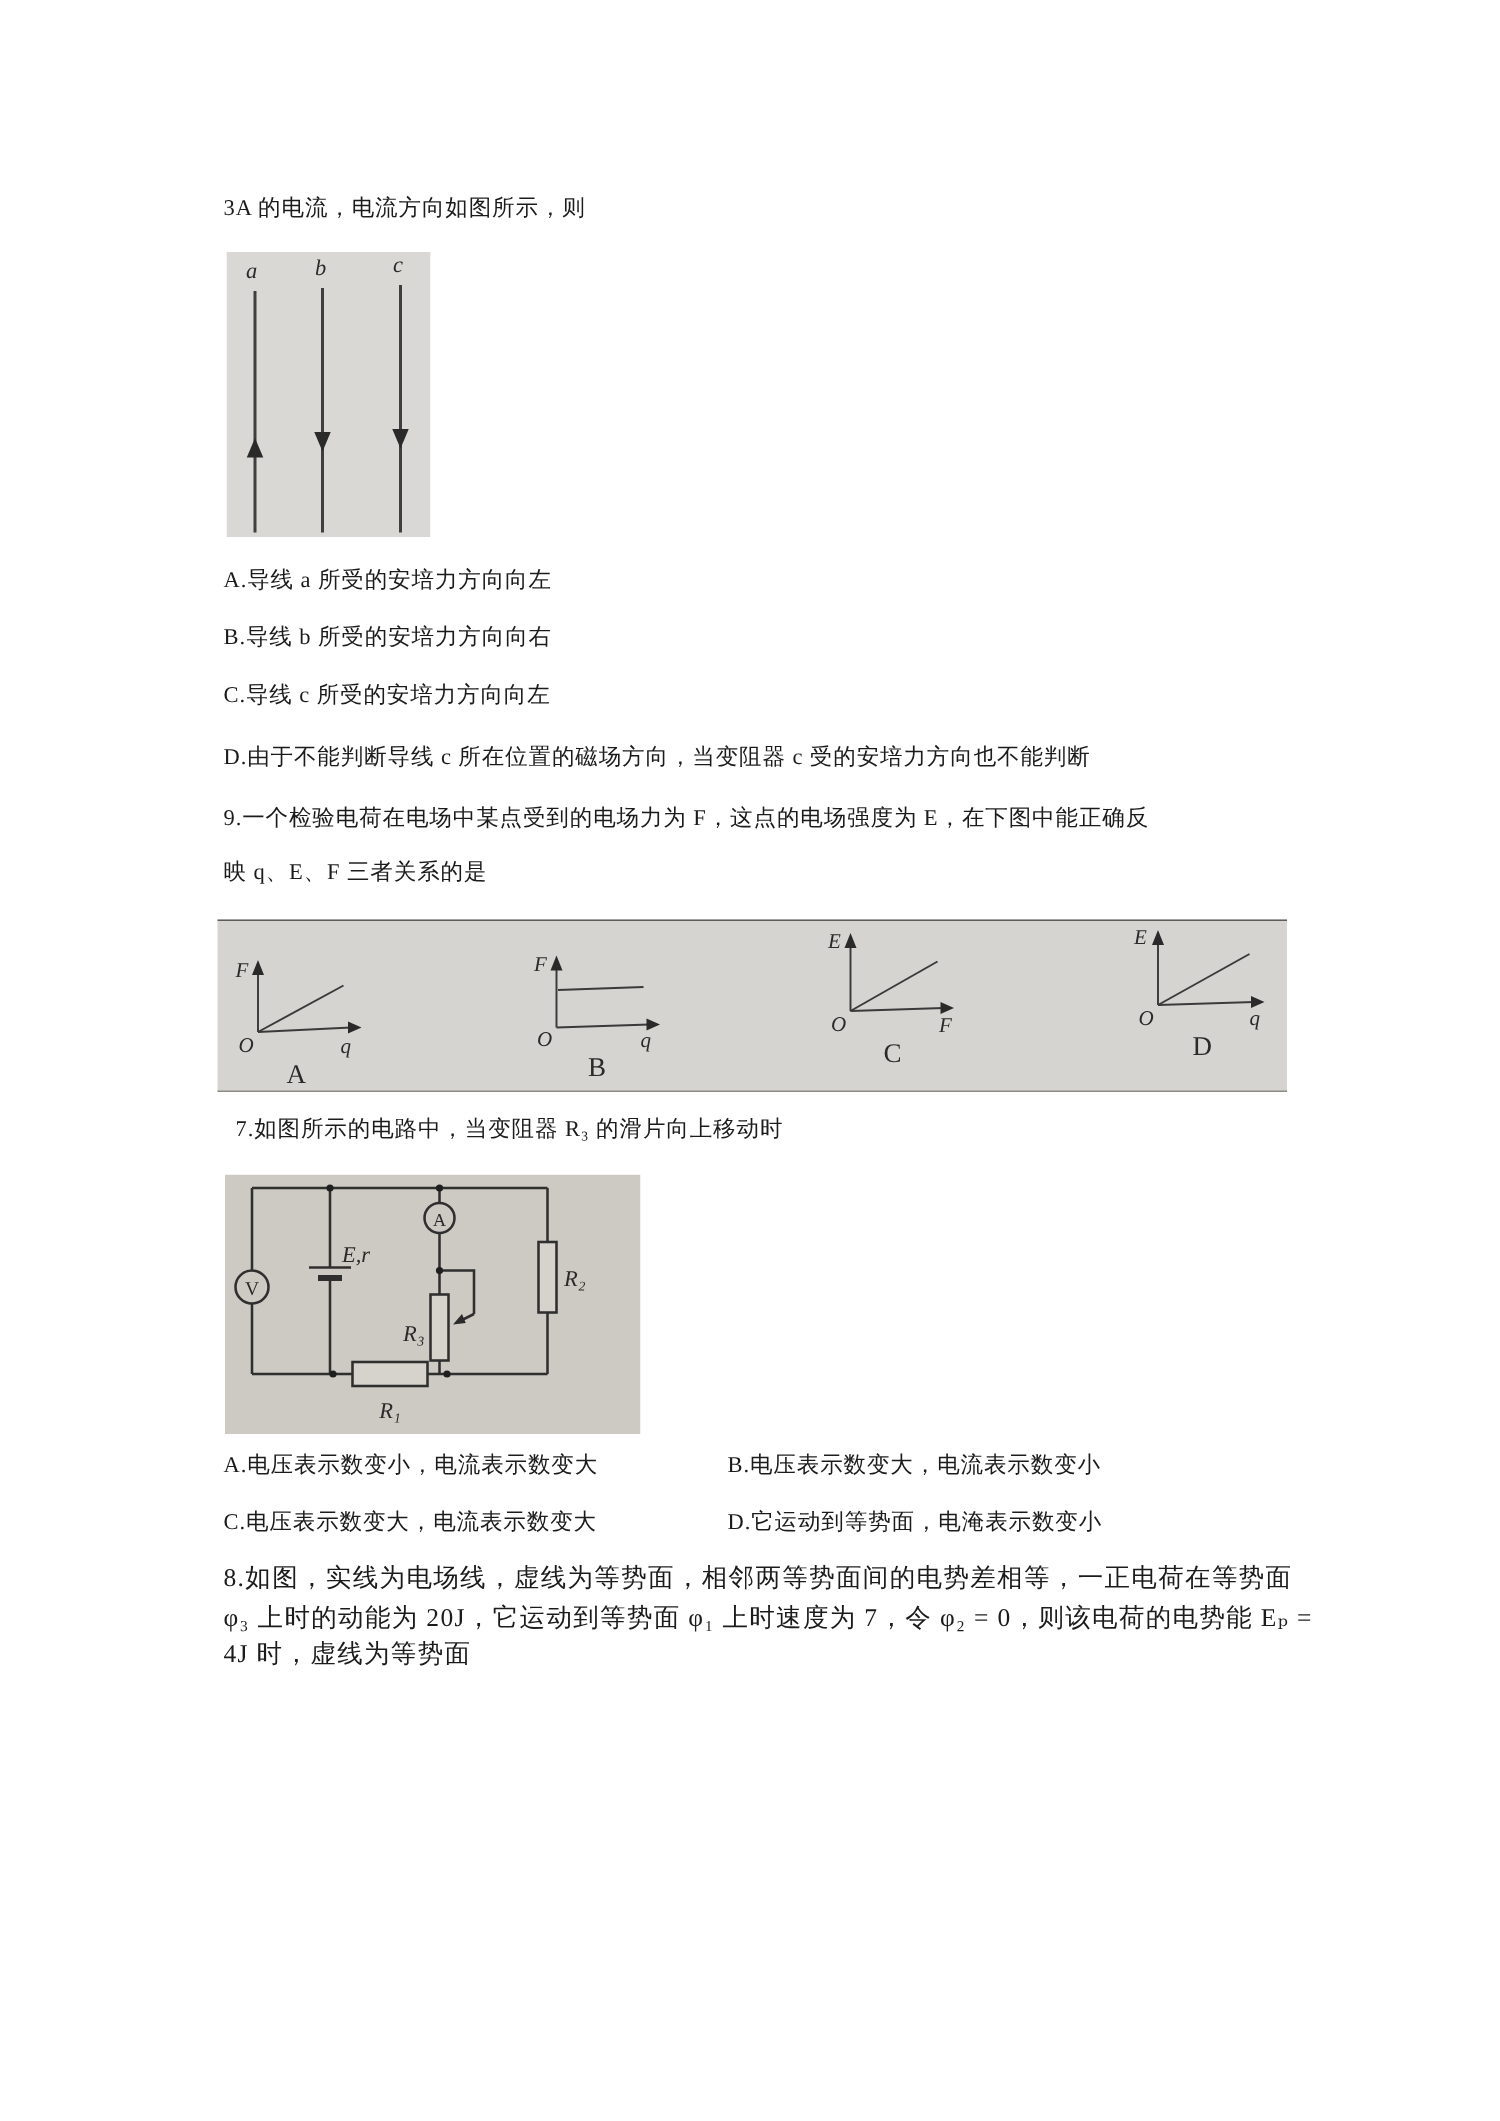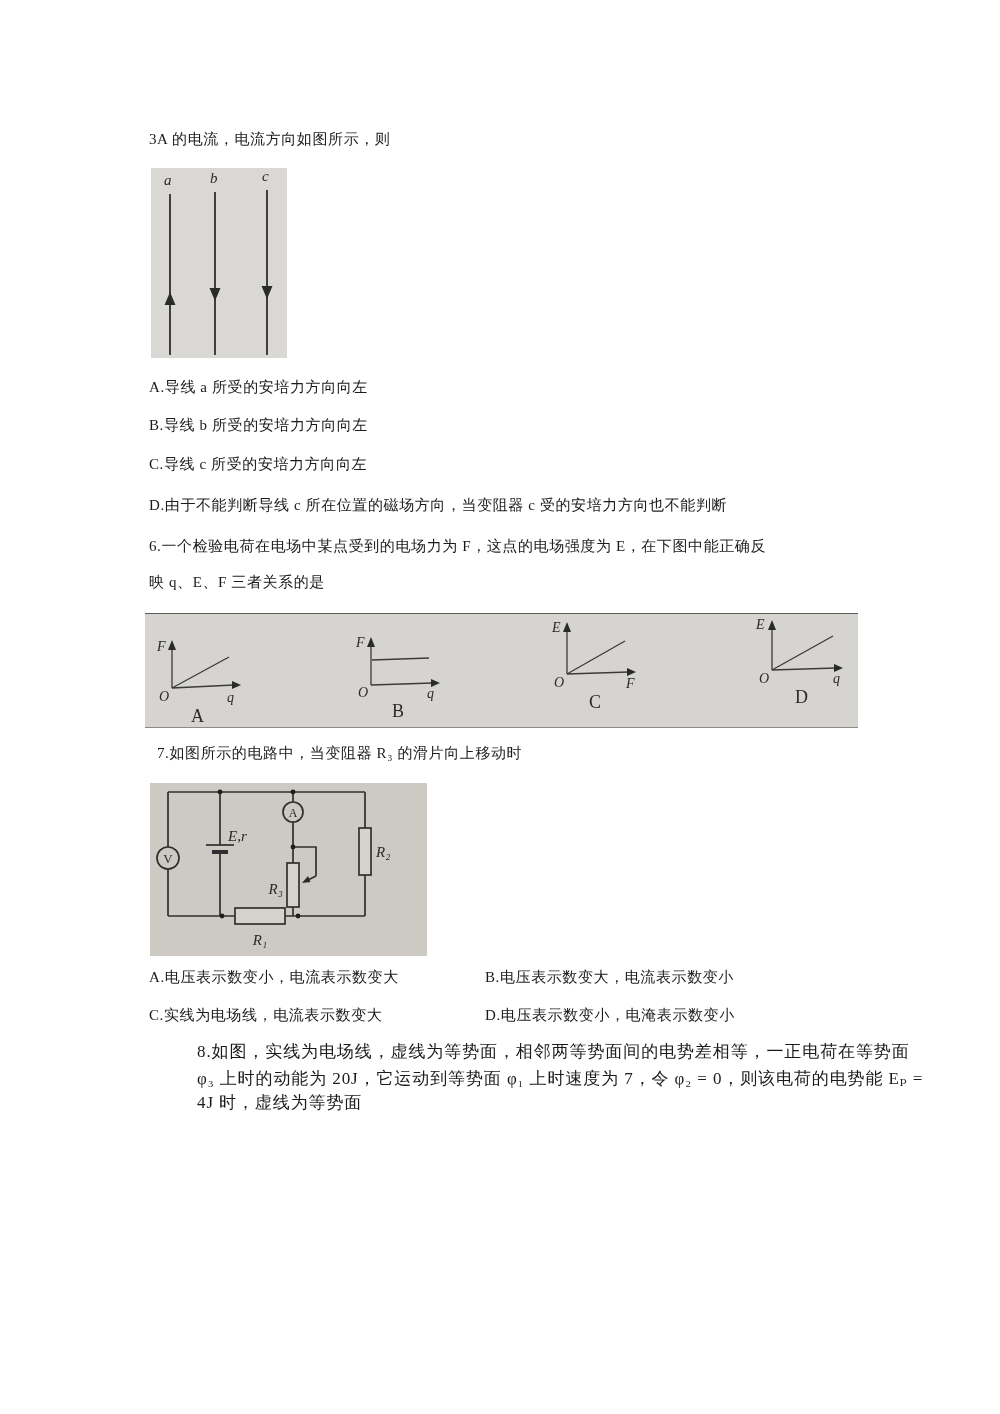--- a/index.html
+++ b/index.html
@@ -3,21 +3,21 @@
 <meta charset="utf-8">
 <style>
   html,body{margin:0;padding:0;}
   body{
     width:1000px;height:1414px;background:#ffffff;position:relative;
     font-family:"Liberation Serif","DejaVu Serif",serif;color:#1b1b1b;
     overflow:hidden;
   }
   .abs{position:absolute;}
   .txt{font-size:15px;line-height:1;letter-spacing:0.6px;white-space:nowrap;}
-  .txt8{font-size:17px;line-height:1;letter-spacing:0.9px;white-space:nowrap;margin-left:48px;}
+  .txt8{font-size:17px;line-height:1;letter-spacing:0.9px;white-space:nowrap;}
   .figimg{display:block;}
   .strip{
     background:#d6d4d0;
     border-top:1px solid #5e5c57;
     border-bottom:1px solid #8d8b85;
   }
   svg text{font-family:"Liberation Serif","DejaVu Serif",serif;fill:#2a2a2a;}
   svg .it{font-style:italic;}
   svg .ln{stroke:#3a3a3a;stroke-width:1.3;fill:none;}
   svg .wire{stroke:#2f2f2f;stroke-width:1.7;fill:none;}
@@ -37,25 +37,25 @@
   <text class="it" x="111" y="13" font-size="15">c</text>
   <line x1="19" y1="26" x2="19" y2="187" stroke="#3f3f3f" stroke-width="2"></line>
   <line x1="64" y1="24" x2="64" y2="187" stroke="#3f3f3f" stroke-width="2"></line>
   <line x1="116" y1="22" x2="116" y2="187" stroke="#3f3f3f" stroke-width="2"></line>
   <polygon class="arrow" points="13.5,137 24.5,137 19,124"></polygon>
   <polygon class="arrow" points="58.5,120 69.5,120 64,133"></polygon>
   <polygon class="arrow" points="110.5,118 121.5,118 116,131"></polygon>
 </svg>
 
 <div class="abs txt" style="left:149px;top:380px">A.导线 a 所受的安培力方向向左</div>
-<div class="abs txt" style="left:149px;top:418px">B.导线 b 所受的安培力方向向左</div>
+<div class="abs txt" style="left:149px;top:418px">B.导线 b 所受的安培力方向向右</div>
 <div class="abs txt" style="left:149px;top:457px">C.导线 c 所受的安培力方向向左</div>
 <div class="abs txt" style="left:149px;top:498px">D.由于不能判断导线 c 所在位置的磁场方向，当变阻器 c 受的安培力方向也不能判断</div>
 
-<div class="abs txt" style="left:149px;top:539px">6.一个检验电荷在电场中某点受到的电场力为 F，这点的电场强度为 E，在下图中能正确反</div>
+<div class="abs txt" style="left:149px;top:539px">9.一个检验电荷在电场中某点受到的电场力为 F，这点的电场强度为 E，在下图中能正确反</div>
 <div class="abs txt" style="left:149px;top:575px">映 q、E、F 三者关系的是</div>
 
 <div class="abs strip" style="left:145px;top:613px;width:713px;height:113px">
 <svg width="713" height="113" viewBox="0 0 713 113">
 
   <g>
     <line class="ln" x1="27" y1="74" x2="27" y2="33"></line>
     <polygon class="arrow" points="23,36 31,36 27,26"></polygon>
     <line class="ln" x1="27" y1="74" x2="89" y2="71"></line>
     <polygon class="arrow" points="87,67 87,75 96,71"></polygon>
@@ -143,18 +143,18 @@
 
   <circle class="dot" cx="70" cy="9" r="2.4"></circle>
   <circle class="dot" cx="143" cy="9" r="2.4"></circle>
   <circle class="dot" cx="143" cy="64" r="2.4"></circle>
   <circle class="dot" cx="72" cy="133" r="2.4"></circle>
   <circle class="dot" cx="148" cy="133" r="2.4"></circle>
 </svg>
 
 <div class="abs txt" style="left:149px;top:970px">A.电压表示数变小，电流表示数变大</div>
 <div class="abs txt" style="left:485px;top:970px">B.电压表示数变大，电流表示数变小</div>
-<div class="abs txt" style="left:149px;top:1008px">C.实线为电场线，电流表示数变大</div>
-<div class="abs txt" style="left:485px;top:1008px">D.电压表示数变小，电淹表示数变小</div>
+<div class="abs txt" style="left:149px;top:1008px">C.电压表示数变大，电流表示数变大</div>
+<div class="abs txt" style="left:485px;top:1008px">D.它运动到等势面，电淹表示数变小</div>
 
 <div class="abs txt8" style="left:149px;top:1043px">8.如图，实线为电场线，虚线为等势面，相邻两等势面间的电势差相等，一正电荷在等势面</div>
 <div class="abs txt8" style="left:149px;top:1070px">φ₃ 上时的动能为 20J，它运动到等势面 φ₁ 上时速度为 7，令 φ₂ = 0，则该电荷的电势能 Eₚ =</div>
 <div class="abs txt8" style="left:149px;top:1094px">4J 时，虚线为等势面</div>
 
 </body></html>

